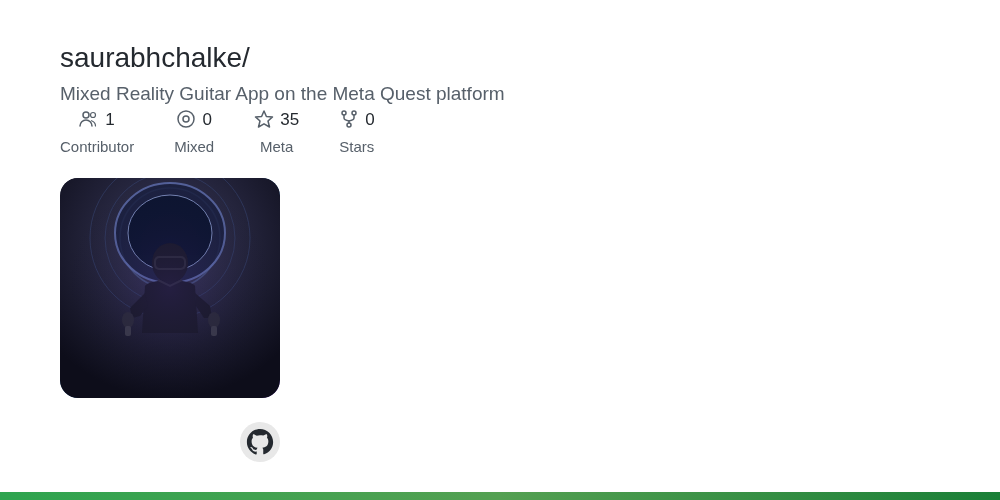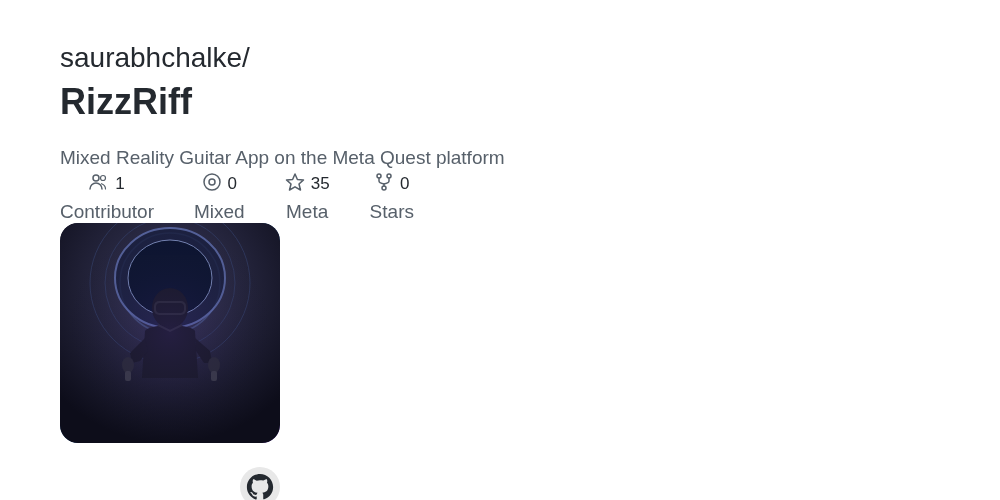--- a/index.html
+++ b/index.html
@@ -68,21 +68,21 @@
       color: #57606a;
       font-size: 18px;
       line-height: 1;
     }
     .stat-number {
       font-size: 17px;
       color: #24292f;
       font-weight: 400;
     }
     .stat-label {
-      font-size: 19px;
+      font-size: 15px;
       color: #57606a;
       text-align: center;
     }
     .right-section {
       display: flex;
       flex-direction: column;
       align-items: flex-end;
       gap: 20px;
     }
     .repo-image {
@@ -106,21 +106,20 @@
       background: linear-gradient(90deg, #2ea44f 0%, #54a052 50%, #1a7f37 100%);
       width: 100%;
     }
   </style>
 </head>
 <body>
 
 <div class="main-content">
   <div class="left-section">
     <div class="repo-path">saurabhchalke/</div>
-    <div class="repo-name">RizzRiff</div>
     <div class="repo-description">Mixed Reality Guitar App on the Meta Quest platform</div>
 
     <div class="stats-row">
 
       <div class="stat-item">
         <div class="stat-top">
           <span class="stat-icon">
             <svg width="20" height="20" viewBox="0 0 20 20" fill="none" xmlns="http://www.w3.org/2000/svg">
               <circle cx="7" cy="6" r="3" stroke="#57606a" stroke-width="1.5" fill="none"></circle>
               <path d="M1 17c0-3.3 2.7-6 6-6s6 2.7 6 6" stroke="#57606a" stroke-width="1.5" fill="none" stroke-linecap="round"></path>

